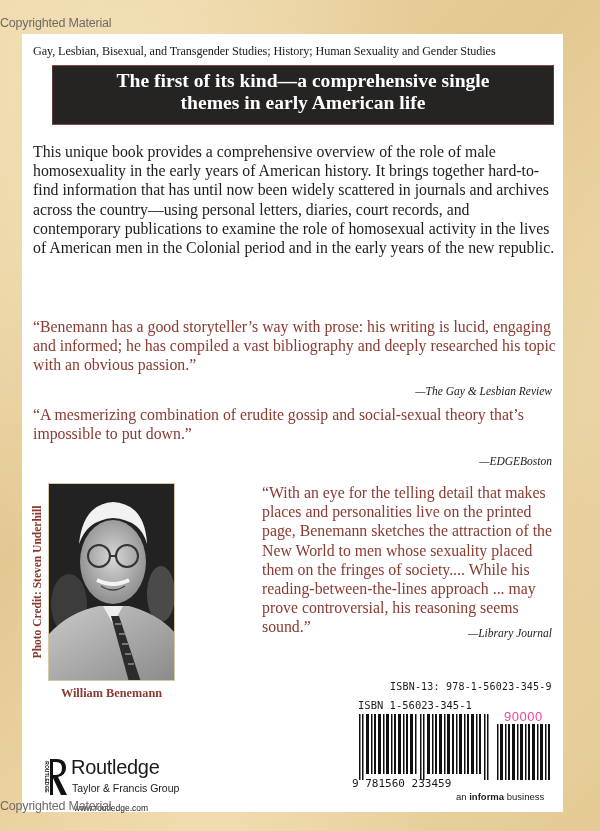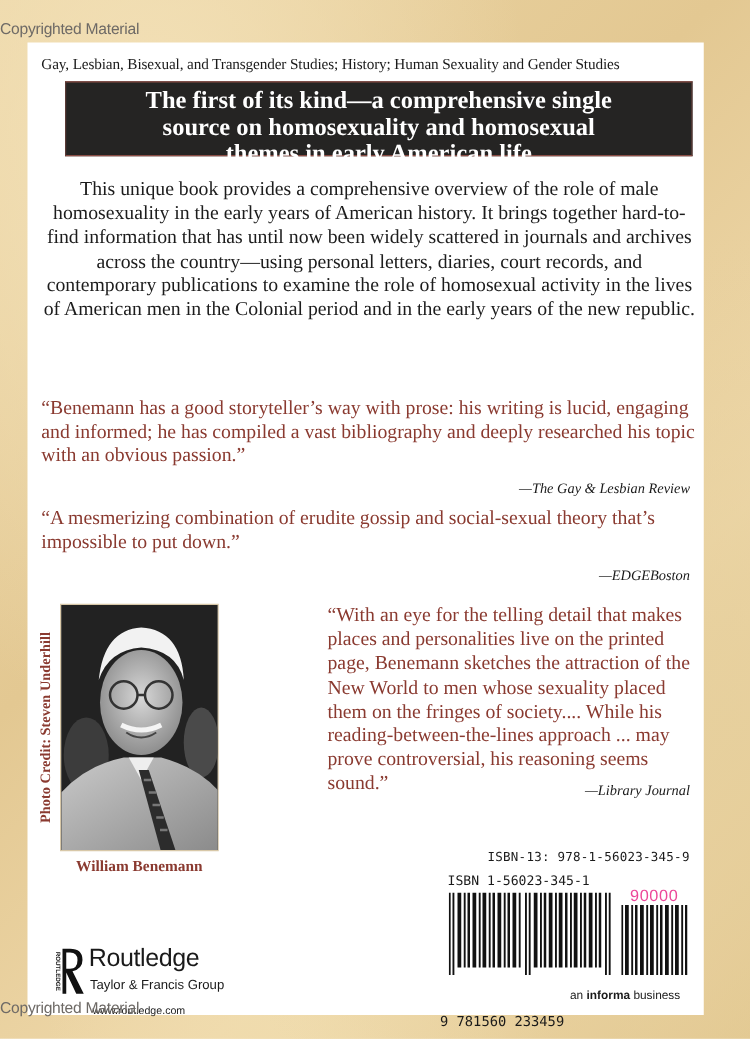--- a/index.html
+++ b/index.html
@@ -55,21 +55,20 @@
     text-align: center;
     padding-top: 4px;
   }
   .description {
     position: absolute;
     left: 11px; top: 108px;
     width: 525px;
     font-size: 15.8px;
     line-height: 19.2px;
     color: #1c1c1c;
-    text-align: center;
   }
   .quote {
     position: absolute;
     color: #8a3a30;
     font-size: 15.8px;
     line-height: 19.2px;
   }
   .q1 { left: 11px; top: 283px; width: 530px; }
   .q2 { left: 11px; top: 371px; width: 530px; }
   .q3 { left: 240px; top: 449px; width: 300px; }
@@ -179,21 +178,21 @@
   .addon-num {
     position: absolute;
     left: 482px; top: 675px;
     font-family: "Liberation Sans", "DejaVu Sans", sans-serif;
     font-size: 13px;
     color: #ec4899;
     letter-spacing: 0.5px;
   }
   .barcode-digits {
     position: absolute;
-    left: 330px; top: 777px;
+    left: 330px; top: 743px;
     font-family: "DejaVu Sans Mono", "Liberation Mono", monospace;
     font-size: 11px;
     color: #1a1a1a;
     white-space: pre;
     background: transparent;
   }
   .informa {
     position: absolute;
     left: 434px; top: 757px;
     font-family: "Liberation Sans", "DejaVu Sans", sans-serif;
@@ -207,21 +206,20 @@
 <body>
 
 <div class="watermark wm-top">Copyrighted Material</div>
 
 <div class="panel">
 
   <div class="subject">Gay, Lesbian, Bisexual, and Transgender Studies; History; Human Sexuality and Gender Studies</div>
 
   <div class="banner">
     <div>The first of its kind—a comprehensive single</div>
-    <div>source on homosexuality and homosexual</div>
     <div>themes in early American life</div>
   </div>
 
   <div class="description">This unique book provides a comprehensive overview of the role of male homosexuality in the early years of American history. It brings together hard-to-find information that has until now been widely scattered in journals and archives across the country—using personal letters, diaries, court records, and contemporary publications to examine the role of homosexual activity in the lives of American men in the Colonial period and in the early years of the new republic.</div>
 
   <div class="quote q1">“Benemann has a good storyteller’s way with prose: his writing is lucid, engaging and informed; he has compiled a vast bibliography and deeply researched his topic with an obvious passion.”</div>
   <div class="attrib a1">—The Gay &amp; Lesbian Review</div>
 
   <div class="quote q2">“A mesmerizing combination of erudite gossip and social-sexual theory that’s impossible to put down.”</div>
   <div class="attrib a2">—EDGEBoston</div>

